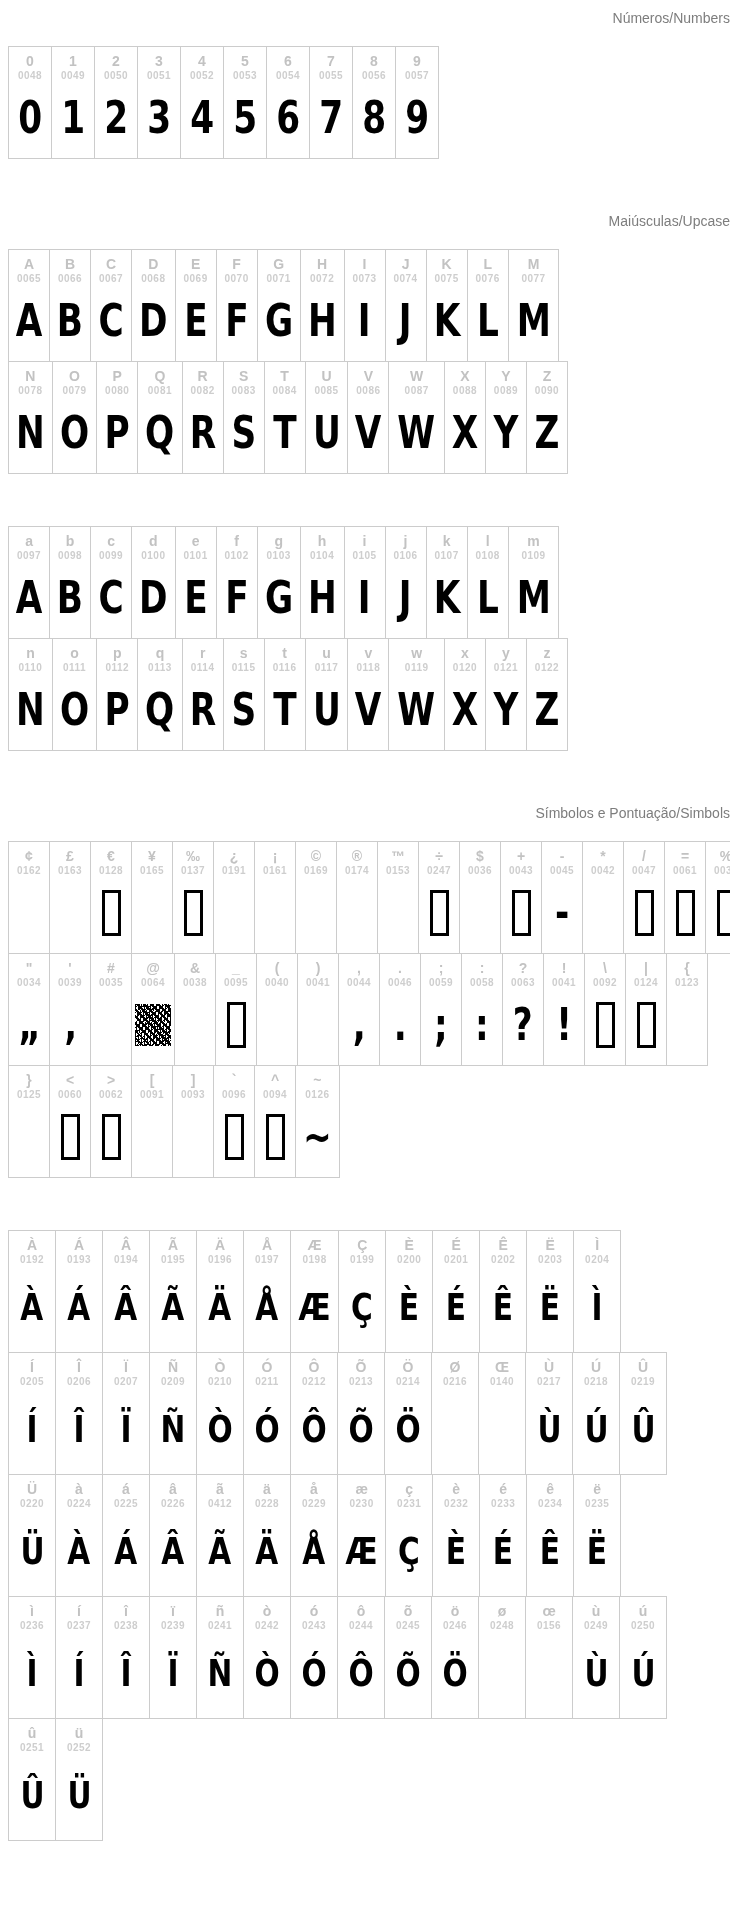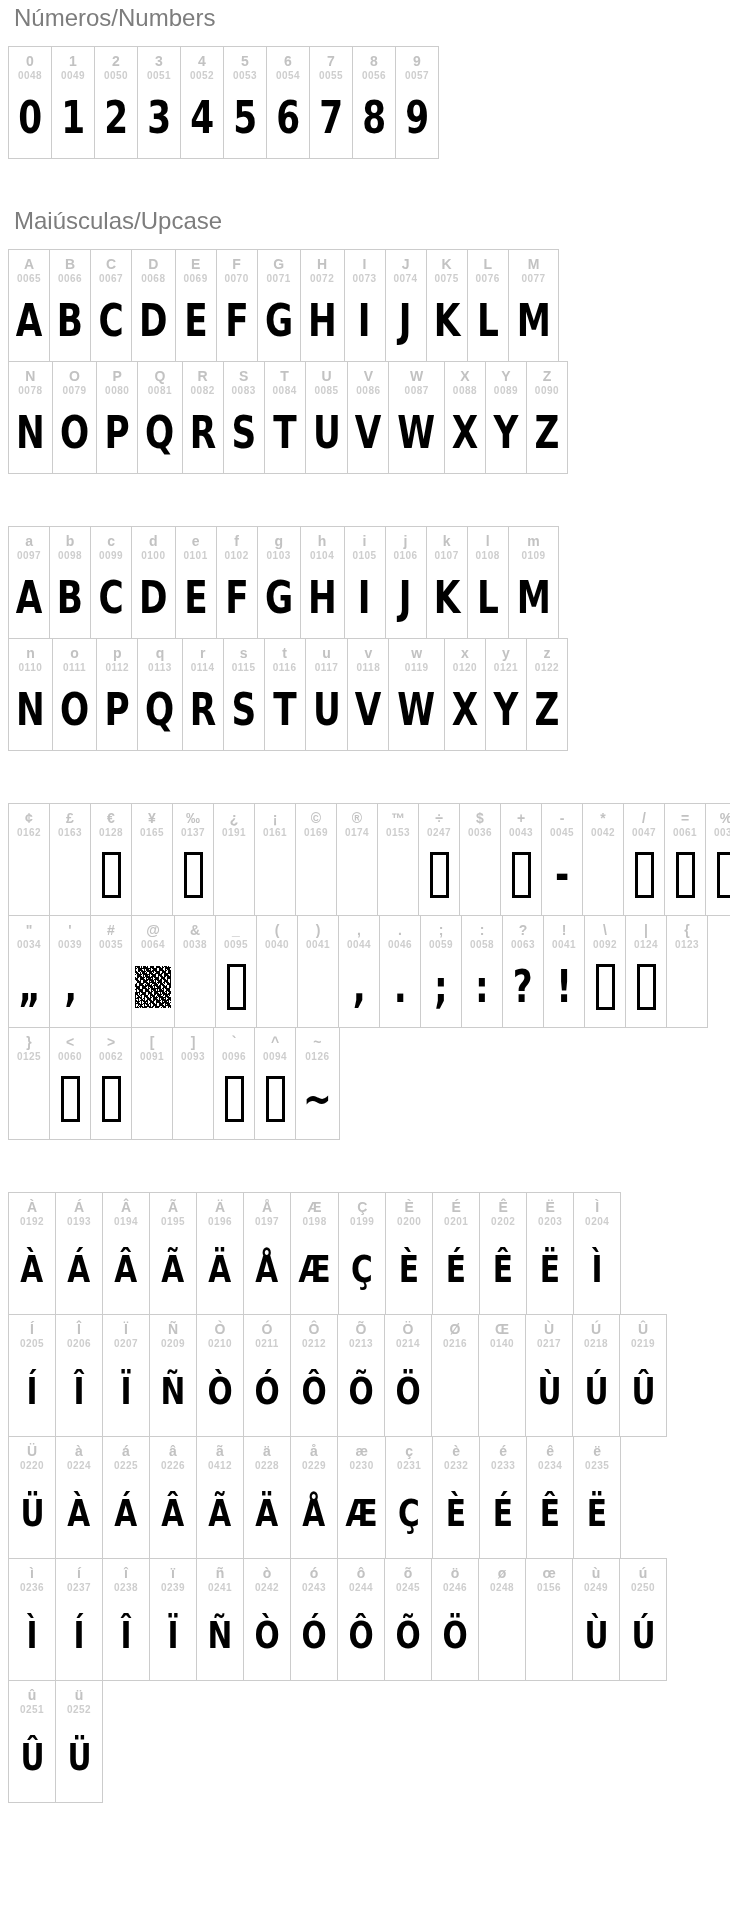--- a/index.html
+++ b/index.html
@@ -1,20 +1,20 @@
 <!DOCTYPE html>
 <html><head>
 <meta charset="utf-8">
 <style>
   html,body{margin:0;padding:0;background:#ffffff;}
   body{width:730px;font-family:"Liberation Sans",sans-serif;}
   .wrap{padding:8px 0 24px 8px;}
   .section{margin-bottom:52px;}
   .section:last-child{margin-bottom:0;}
-  .section-title{color:#7d7d7d;font-size:24px;line-height:20px;margin:0 0 18px 6px;font-weight:400;}
+  .section-title{color:#7d7d7d;font-size:14px;line-height:20px;margin:0 0 18px 6px;font-weight:400;text-align:right;}
   .glyph-row{display:flex;width:max-content;border:1px solid #cccccc;background:#ffffff;}
   .glyph-row + .glyph-row{margin-top:-1px;}
   .cell{display:flex;flex-direction:column;align-items:center;min-width:34px;padding:6px 3px 8px 3px;border-right:1px solid #cccccc;box-sizing:content-box;}
   .cell:last-child{border-right:none;}
   .cell-label{color:#c2c2c2;font-weight:bold;font-size:14px;line-height:16px;white-space:nowrap;}
   .cell-code{color:#cecece;font-weight:bold;font-size:10px;line-height:13px;letter-spacing:.5px;}
   .cell-glyph{height:64px;display:flex;align-items:center;justify-content:center;margin-top:4px;}
   .section-accents .cell-glyph{height:74px;}
   .section-accents .cell{min-width:40px;}
   .section-numbers .cell{min-width:36px;}
@@ -478,20 +478,21 @@
           <div class="cell">
             <div class="cell-label">z</div>
             <div class="cell-code">0122</div>
             <div class="cell-glyph">
               <span class="g-normal">Z</span>
             </div>
           </div>
         </div>
       </div>
       <div class="section section-symbols">
+        <div class="section-title">Símbolos e Pontuação/Simbols</div>
         <div class="glyph-row">
           <div class="cell">
             <div class="cell-label">¢</div>
             <div class="cell-code">0162</div>
             <div class="cell-glyph">
               <span class="g-blank"></span>
             </div>
           </div>
           <div class="cell">
             <div class="cell-label">£</div>

